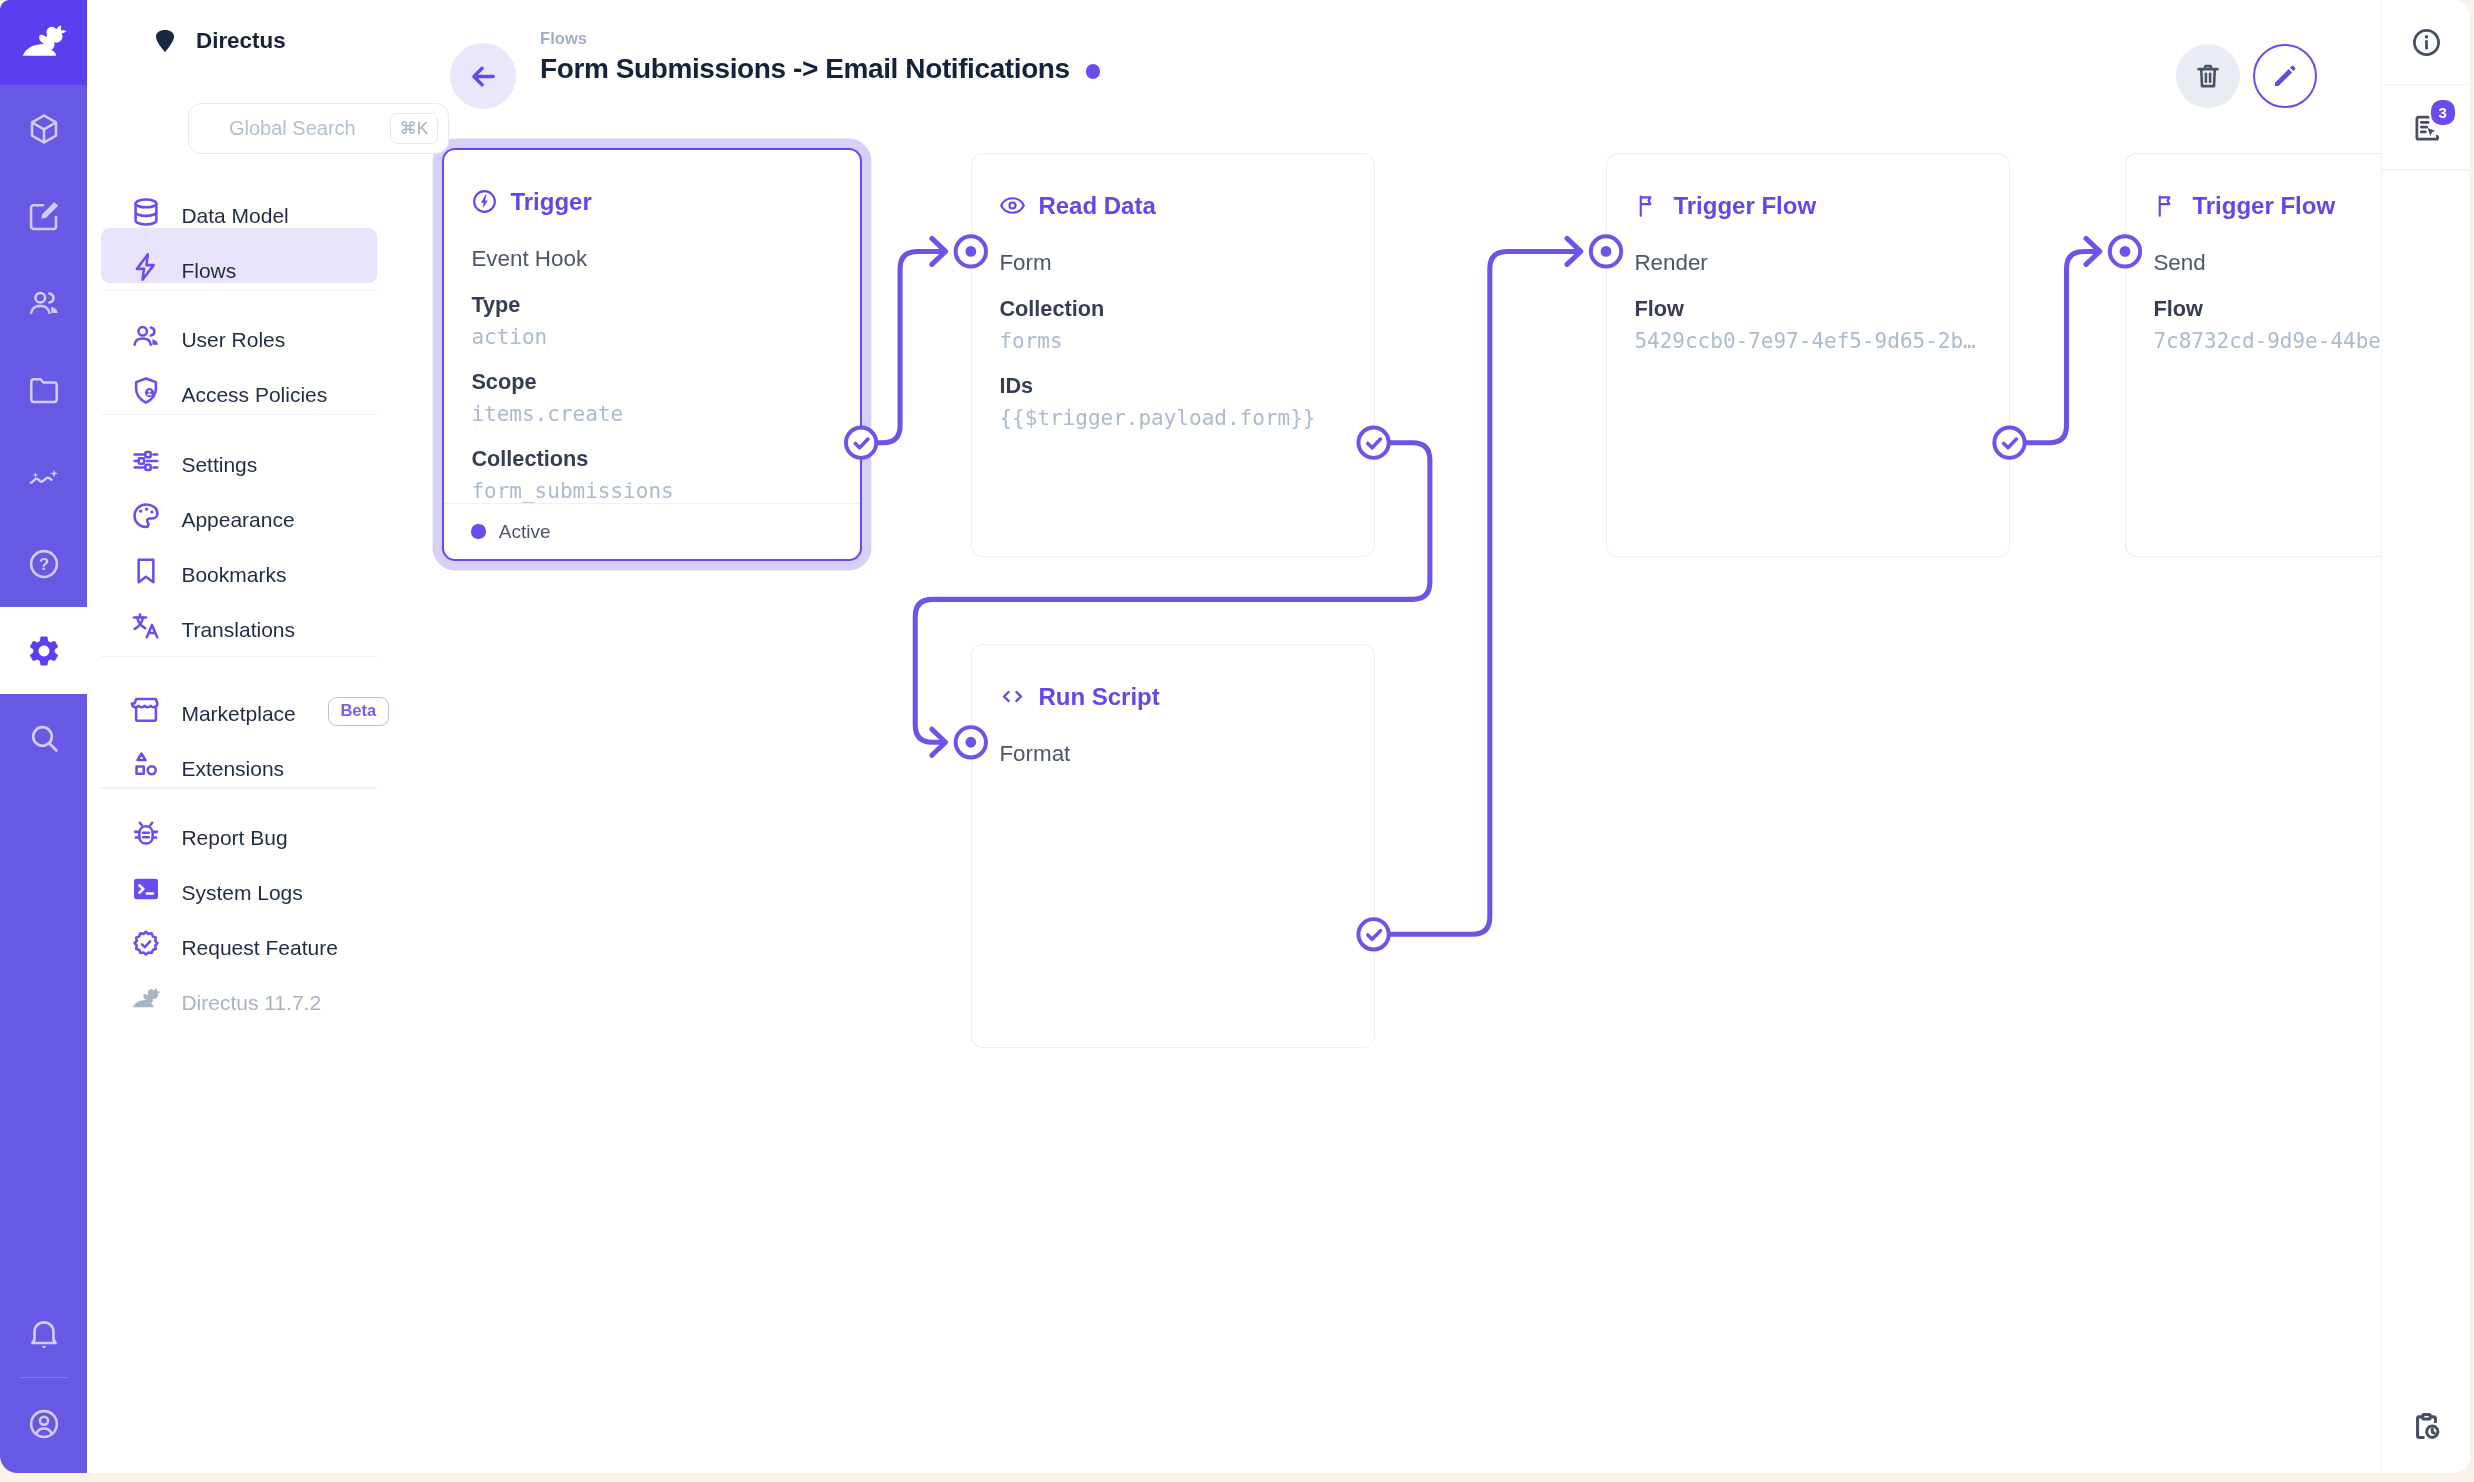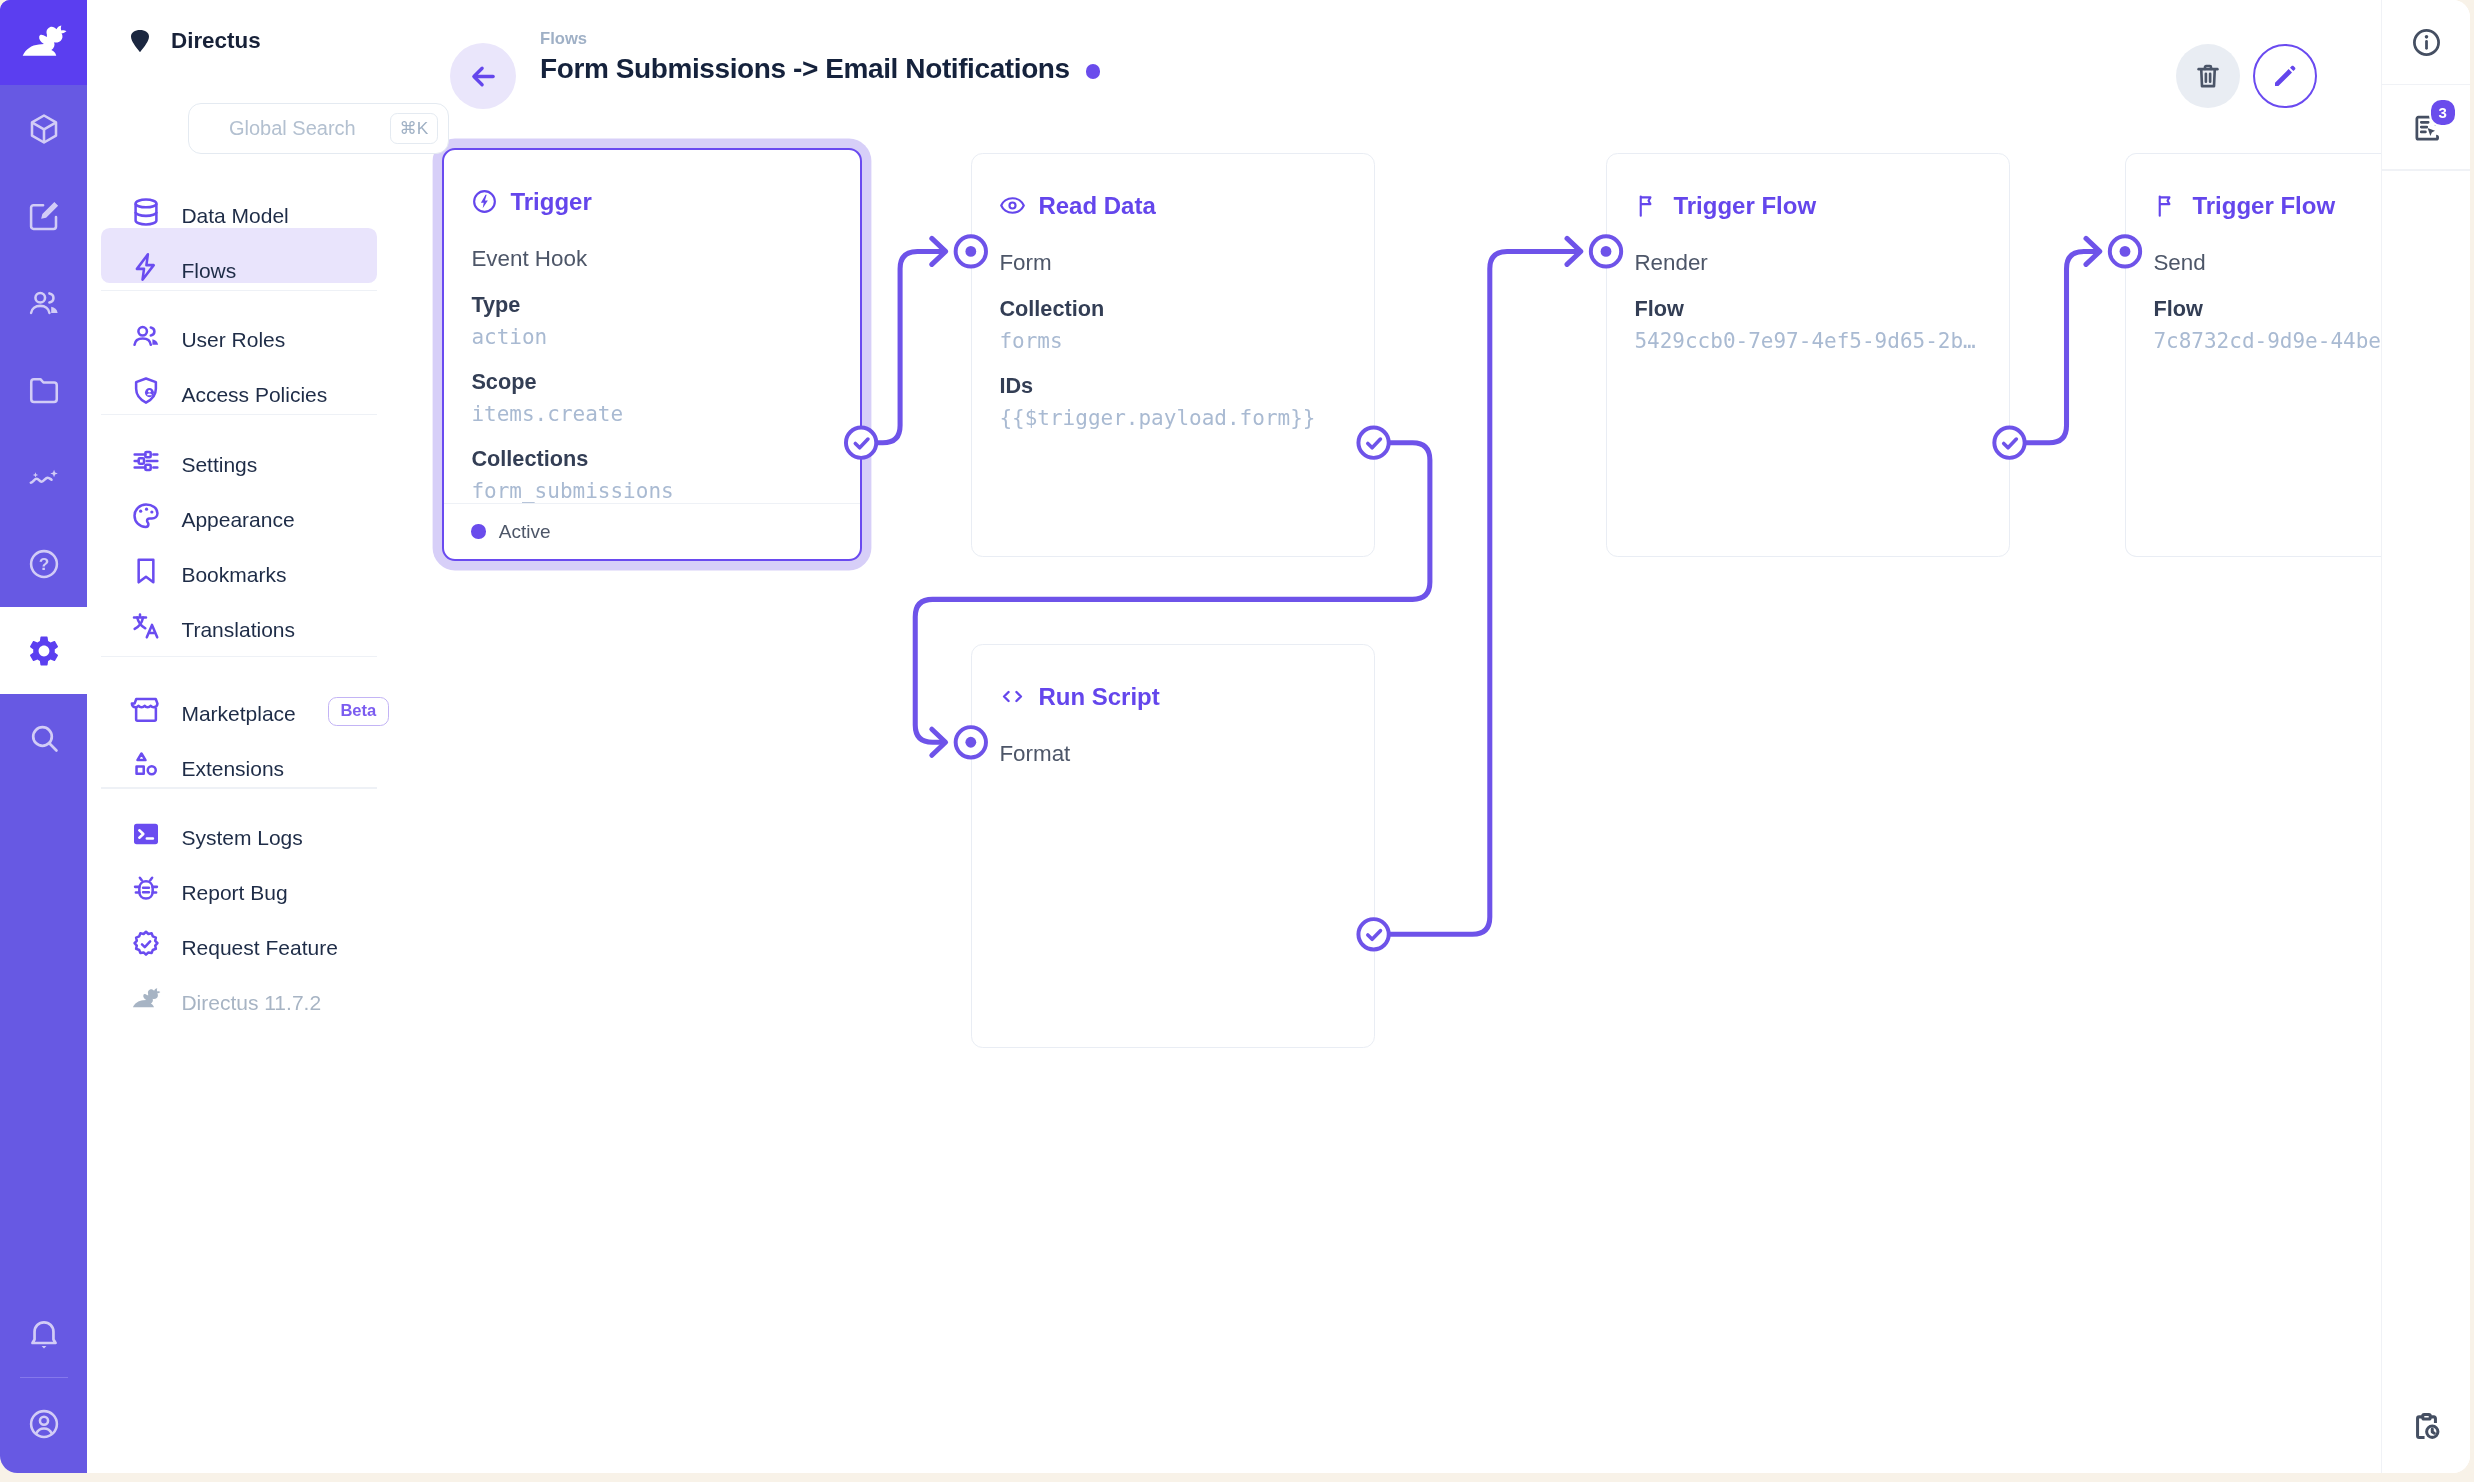--- a/index.html
+++ b/index.html
@@ -17,21 +17,21 @@
   .modulebar{position:absolute;left:0;top:0;width:87px;height:100%;background:#6759e3;display:flex;flex-direction:column;align-items:center;z-index:20;}
   .logo-cell{width:87px;height:85px;background:#5b3ef0;display:flex;align-items:center;justify-content:center;flex:none;}
   .logo-cell svg{width:51px;height:51px;}
   .mod-cell{width:87px;height:87px;display:flex;align-items:center;justify-content:center;color:#d2ccf6;flex:none;cursor:pointer;}
   .mod-cell svg{width:36px;height:36px;}
   .mod-cell.active{background:#ffffff;color:#5b3ff0;}
   .mod-spacer{flex:1;}
   .mod-divider{width:48px;height:1.4px;background:#8578ec;margin:5.8px 0;flex:none;}
   
   .sidebar{position:absolute;left:87px;top:0;width:309px;height:100%;background:#ffffff;z-index:15;}
-  .project-row{display:flex;align-items:center;gap:16px;padding:26px 0 0 38px;}
+  .project-row{display:flex;align-items:center;gap:16px;padding:26px 0 0 63px;}
   .project-row svg{width:30px;height:30px;flex:none;}
   .project-name{font-size:22.4px;font-weight:600;color:#172138;}
   .searchbox{position:absolute;left:101px;top:103px;width:261px;height:51px;border:1.4px solid #e4eaf1;border-radius:13px;background:#fff;display:flex;align-items:center;box-sizing:border-box;padding:0 10px 0 40px;cursor:text;gap:32px;}
   .searchbox .ph{font-size:20px;color:#b3c0d0;flex:1;white-space:nowrap;}
   .kbd{border:1.4px solid #e4eaf1;border-radius:7.2px;padding:3.6px 8.7px;font-size:17.3px;color:#9fb0c4;white-space:nowrap;}
   .nav{position:absolute;left:0;top:173px;width:309px;}
   .nav-item{height:55px;margin:0 19px 0 14.4px;display:flex;align-items:flex-end;gap:19px;padding-left:29px;border-radius:8.7px;cursor:pointer;}
   .nav-item svg{width:32px;height:32px;color:#6a4cf0;flex:none;}
   .nav-item .lbl{font-size:21px;font-weight:500;color:#1e2c47;white-space:nowrap;}
   .nav-item.active{background:#e9e4fc;}
@@ -253,34 +253,34 @@
             <path d="M8.6 3.4l3 4.9H5.6l3-4.9z"></path>
             <rect x="4.9" y="13.2" width="5.4" height="5.4"></rect>
             <circle cx="16.3" cy="15.9" r="3"></circle>
           </svg>
         <span class="lbl">Extensions</span>
       </div>
       <div class="nav-div">
           <i></i>
         </div>
       <div class="nav-item">
-        <svg viewBox="0 0 24 24">
-            <rect fill="currentColor" x="3" y="4.4" width="18" height="15.2" rx="2"></rect>
-            <path fill="none" stroke="#fff" stroke-width="1.9" stroke-linecap="round" stroke-linejoin="round" d="M7 9.2l3 2.8-3 2.8M12.6 15.4h4.6"></path>
-          </svg>
-        <span class="lbl">System Logs</span>
-      </div>
-      <div class="nav-item">
         <svg viewBox="0 0 24 24" fill="none" stroke="currentColor" stroke-width="1.9" stroke-linecap="round">
             <path d="M8.8 5.4L7.4 3.6M15.2 5.4l1.4-1.8"></path>
             <path d="M12 6.2c2.9 0 5 2.2 5 5.4v2.2c0 3.2-2.1 5.4-5 5.4s-5-2.2-5-5.4v-2.2c0-3.2 2.1-5.4 5-5.4z"></path>
             <path d="M7 10.4H3.8M7 14.6H4.4M17 10.4h3.2M17 14.6h2.6"></path>
             <path d="M9.8 11h4.4M9.8 14.4h4.4"></path>
           </svg>
         <span class="lbl">Report Bug</span>
+      </div>
+      <div class="nav-item">
+        <svg viewBox="0 0 24 24">
+            <rect fill="currentColor" x="3" y="4.4" width="18" height="15.2" rx="2"></rect>
+            <path fill="none" stroke="#fff" stroke-width="1.9" stroke-linecap="round" stroke-linejoin="round" d="M7 9.2l3 2.8-3 2.8M12.6 15.4h4.6"></path>
+          </svg>
+        <span class="lbl">System Logs</span>
       </div>
       <div class="nav-item">
         <svg viewBox="0 0 24 24" fill="none" stroke="currentColor" stroke-width="1.9" stroke-linejoin="round">
             <path d="M12 2.8l1.8 1.7 2.4-.5.9 2.3 2.3.9-.5 2.4 1.7 1.8-1.7 1.8.5 2.4-2.3.9-.9 2.3-2.4-.5-1.8 1.7-1.8-1.7-2.4.5-.9-2.3-2.3-.9.5-2.4-1.7-1.8 1.7-1.8-.5-2.4 2.3-.9.9-2.3 2.4.5L12 2.8z"></path>
             <path stroke-linecap="round" d="M9 12.3l2.1 2.1 4-4.3"></path>
           </svg>
         <span class="lbl">Request Feature</span>
       </div>
       <div class="nav-item version-row">
         <svg viewBox="0 0 24 24">

